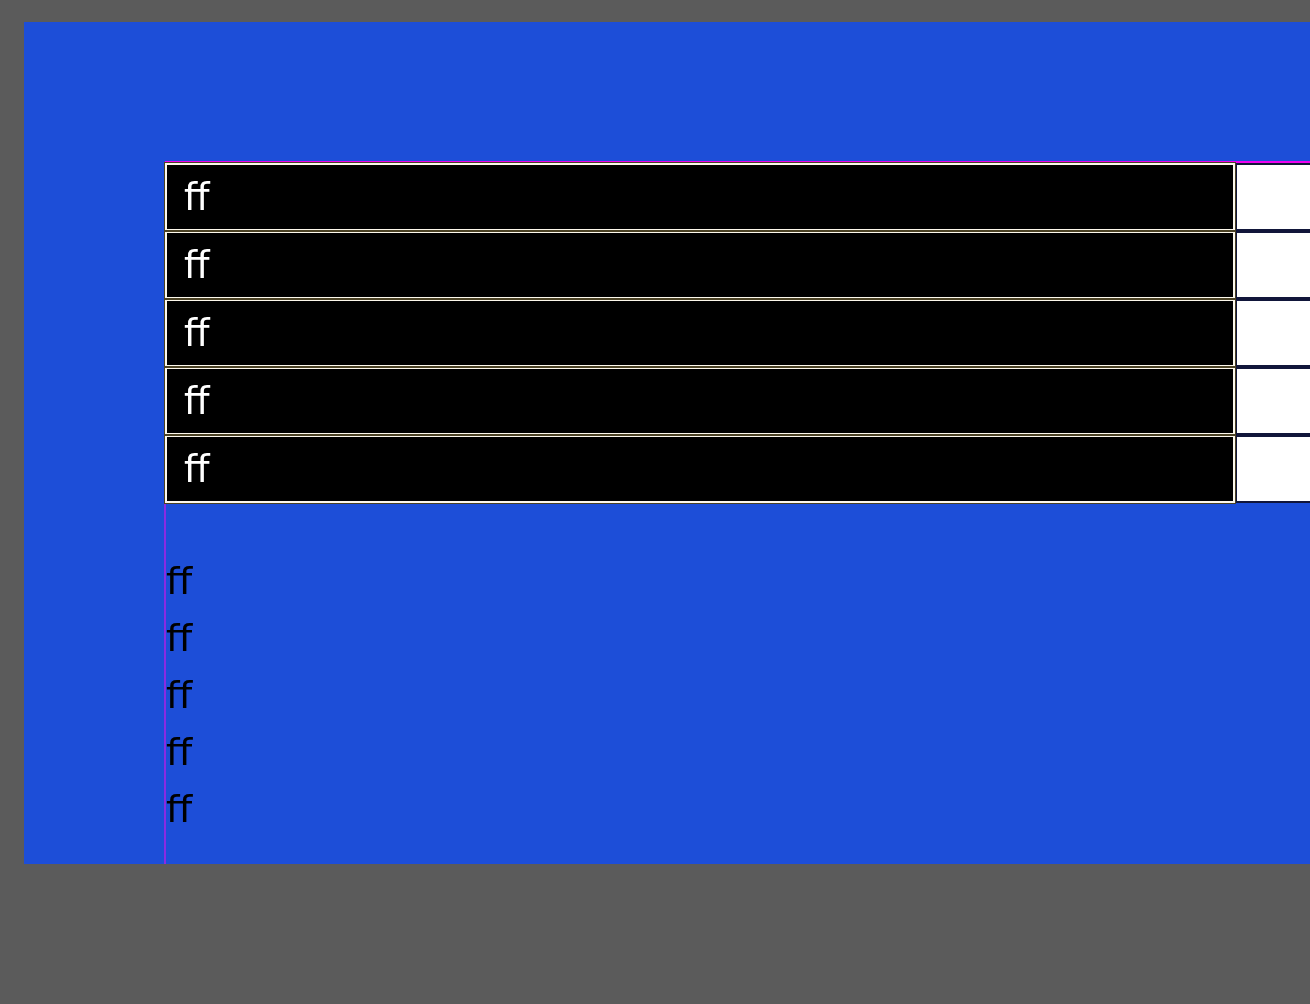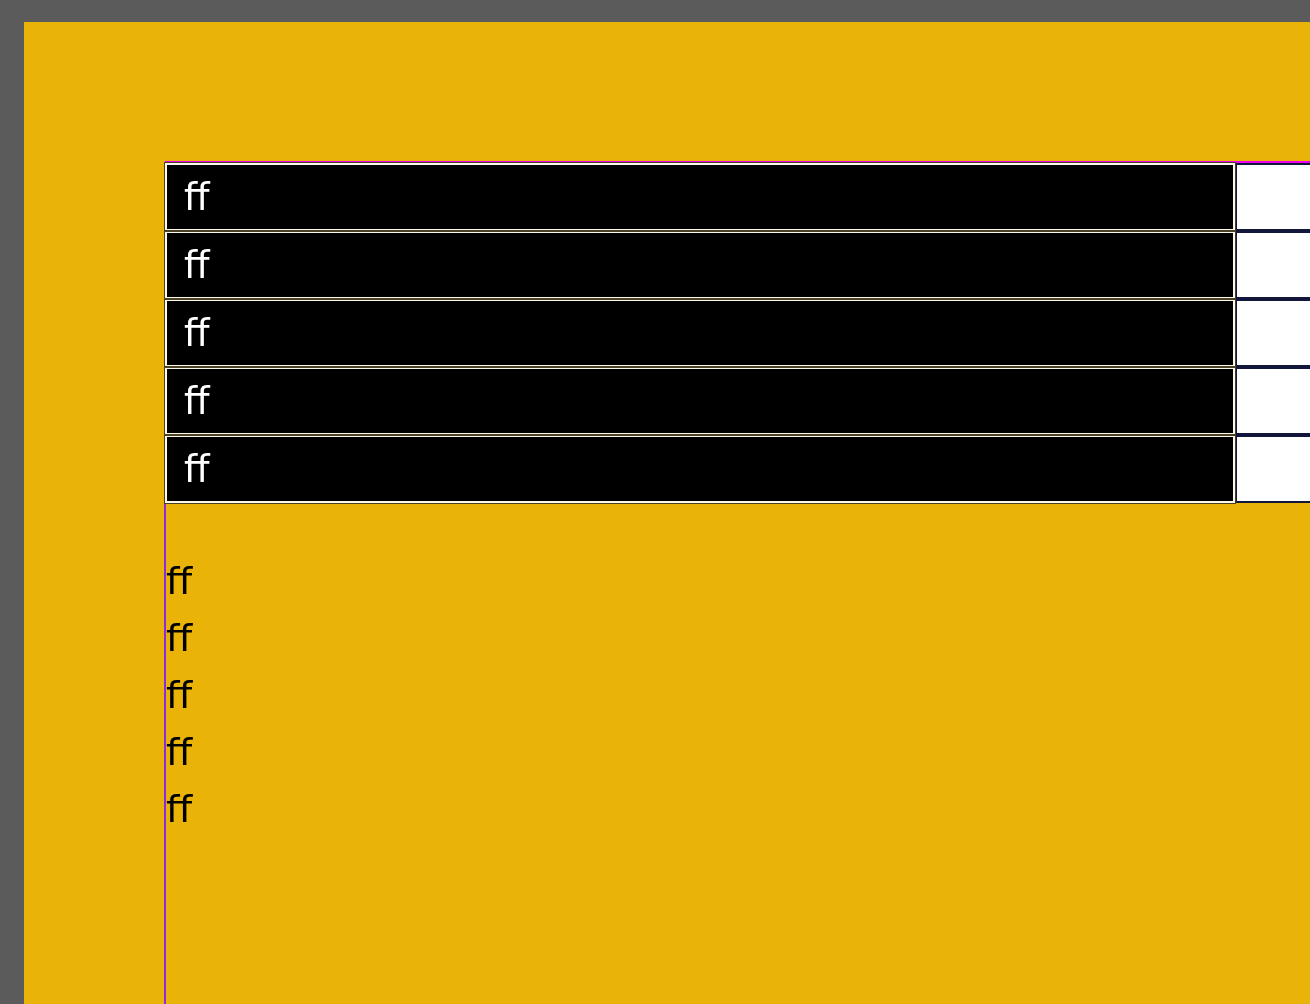--- a/index.html
+++ b/index.html
@@ -15,22 +15,22 @@
     overflow: hidden;
     position: relative;
   }
 
   
   #page {
     position: absolute;
     left: 24px;
     top: 22px;
     width: 1286px;   
-    height: 982px;   
-    background: #eab308;
+    height: 842px;   
+    background: #1d4ed8;
     overflow: hidden;
   }
 
   
   #margin-rule {
     position: absolute;
     left: 140px;          
     top: 140px;           
     width: 2px;
     height: 842px;

